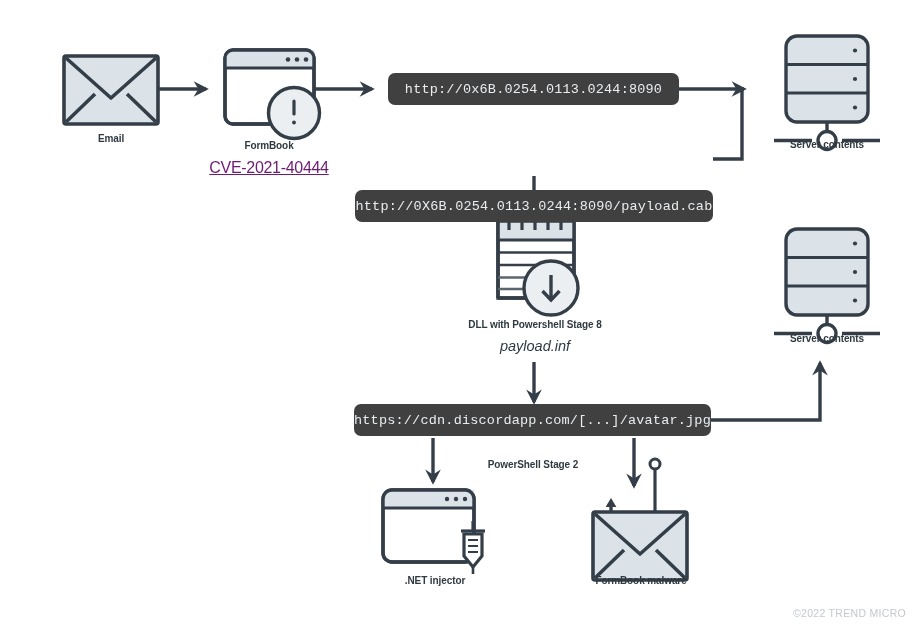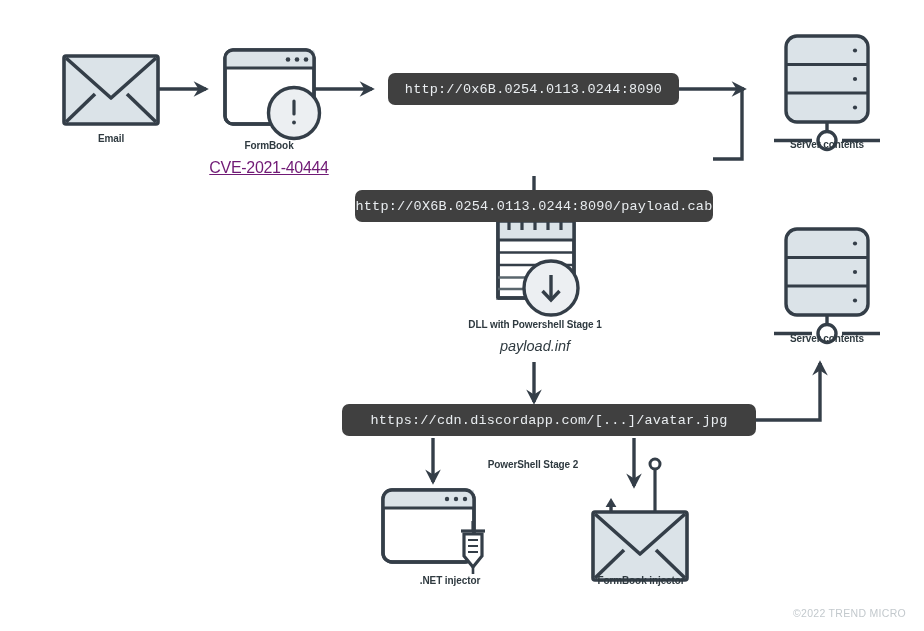--- a/index.html
+++ b/index.html
@@ -199,33 +199,33 @@
     <path d="M 595 514 L 640 554 L 685 514" fill="none" stroke="#343e48" stroke-width="3.6" stroke-linejoin="round"></path>
     <path d="M 595 578 L 624 550" fill="none" stroke="#343e48" stroke-width="3.6"></path>
     <path d="M 685 578 L 656 550" fill="none" stroke="#343e48" stroke-width="3.6"></path>
   </g>
 </svg>
 
 <div class="url" style="left:388px; top:73px; width:291px;">http://0x6B.0254.0113.0244:8090</div>
 
 <div class="url" style="left:355px; top:143px; width:358px;margin-top:47px;">http://0X6B.0254.0113.0244:8090/payload.cab</div>
 
-<div class="url" style="left:342px; top:404px; width:414px;">https://cdn.discordapp.com/[...]/avatar.jpg</div>
+<div class="url" style="left:354px; top:404px; width:357px;">https://cdn.discordapp.com/[...]/avatar.jpg</div>
 
 <div class="lbl lbl-main" style="left:61px; top:133px; width:100px;">Email</div>
 
 <div class="lbl lbl-main" style="left:219px; top:140px; width:100px;">FormBook</div>
 <div class="lbl lbl-sub" style="left:209px; top:159px; width:120px;">CVE-2021-40444</div>
 
 <div class="lbl lbl-main" style="left:757px; top:139px; width:140px;">Server contents</div>
 
-<div class="lbl lbl-main" style="left:429px; top:319px; width:212px;">DLL with Powershell Stage 1</div>
+<div class="lbl lbl-main" style="left:429px; top:319px; width:212px;">DLL with Powershell Stage 8</div>
 <div class="lbl lbl-ital" style="left:469px; top:338px; width:132px;">payload.inf</div>
 
 <div class="lbl lbl-main" style="left:757px; top:333px; width:140px;">Server contents</div>
 
 <div class="lbl lbl-main" style="left:457px; top:459px; width:152px;">PowerShell Stage 2</div>
 
-<div class="lbl lbl-main" style="left:388px; top:575px; width:124px;">.NET injector</div>
-
-<div class="lbl lbl-main" style="left:565px; top:575px; width:152px;">FormBook injector</div>
+<div class="lbl lbl-main" style="left:373px; top:575px; width:124px;">.NET injector</div>
+
+<div class="lbl lbl-main" style="left:565px; top:575px; width:152px;">FormBook malware</div>
 
 <div class="copyright">©2022 TREND MICRO</div>
 
 </body></html>

